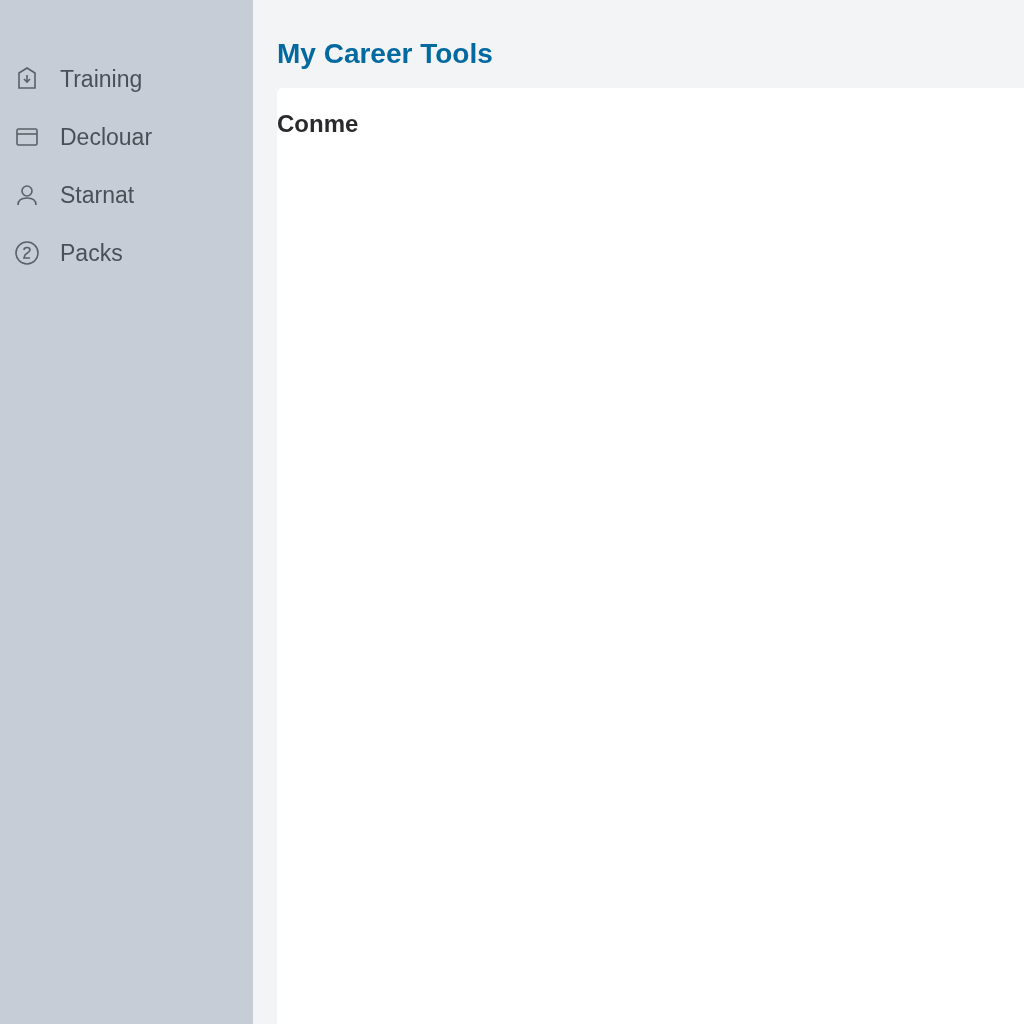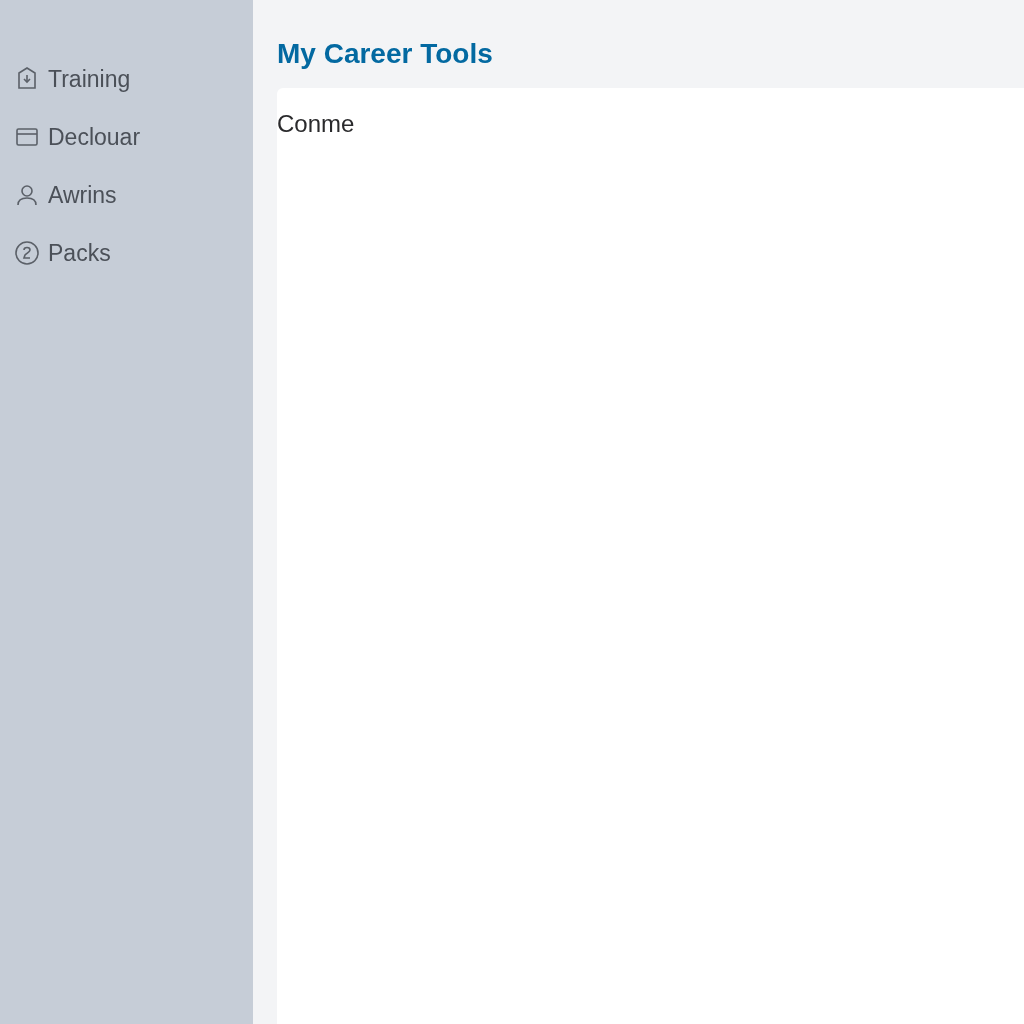--- a/index.html
+++ b/index.html
@@ -17,21 +17,21 @@
     }
     .sidebar {
       width: 253px;
       background: #c6cdd7;
       padding-top: 50px;
       flex-shrink: 0;
     }
     .sidebar-item {
       display: flex;
       align-items: center;
-      gap: 6px;
+      gap: 18px;
       padding: 14px 12px;
       cursor: pointer;
       color: #4b5058;
     }
     .sidebar-item .icon {
       width: 30px;
       height: 30px;
       display: flex;
       align-items: center;
       justify-content: center;
@@ -68,20 +68,21 @@
       flex: 1;
       margin-left: 24px;
       background: #ffffff;
       border-radius: 6px 0 0 0;
       padding: 22px 0 0 0;
     }
     .content-text {
       font-size: 24px;
       color: #2a2a2c;
       padding-left: 0;
+      font-weight: bold;
     }
   </style>
 </head>
 <body>
 
 <nav class="sidebar">
   <div class="sidebar-item">
     <span class="icon">
       <svg viewBox="0 0 28 28">
         <path d="M14 3 L22 8 L22 23 L6 23 L6 8 Z"></path>
@@ -104,21 +105,21 @@
     <span class="label">Declouar</span>
   </div>
 
   <div class="sidebar-item">
     <span class="icon">
       <svg viewBox="0 0 28 28">
         <circle cx="14" cy="10" r="5"></circle>
         <path d="M5 24 C5 19 9 17 14 17 C19 17 23 19 23 24"></path>
       </svg>
     </span>
-    <span class="label">Awrins</span>
+    <span class="label">Starnat</span>
   </div>
 
   <div class="sidebar-item">
     <span class="icon">
       <svg viewBox="0 0 28 28">
         <circle cx="14" cy="14" r="11"></circle>
         <path d="M11 11 C11 9 13 8.5 14 8.5 C16 8.5 17 10 17 11 C17 13 14 14 12 16 L11 19 L17 19"></path>
       </svg>
     </span>
     <span class="label">Packs</span>

